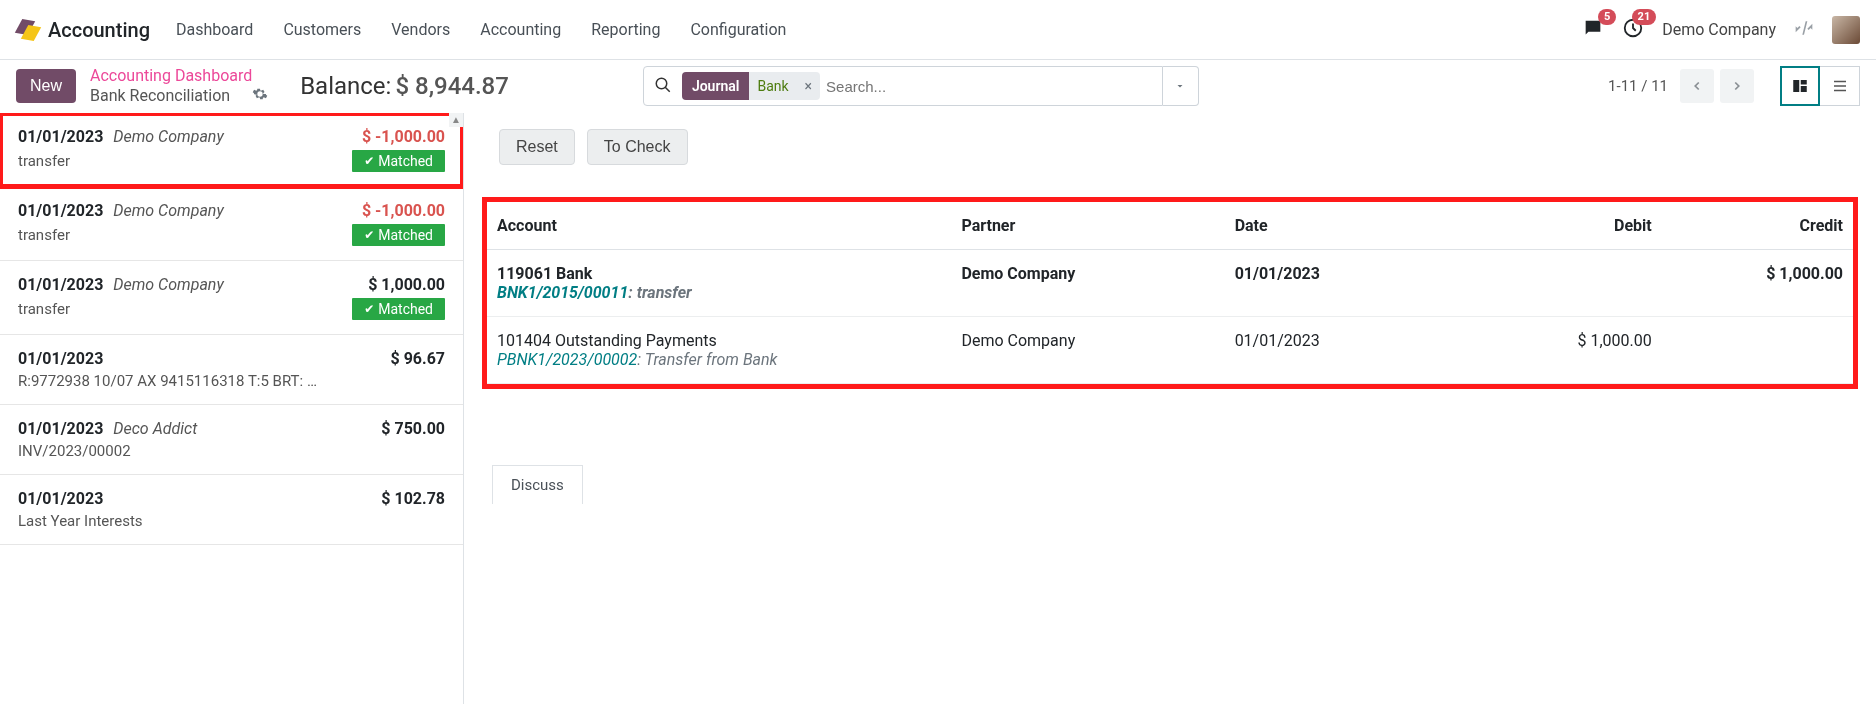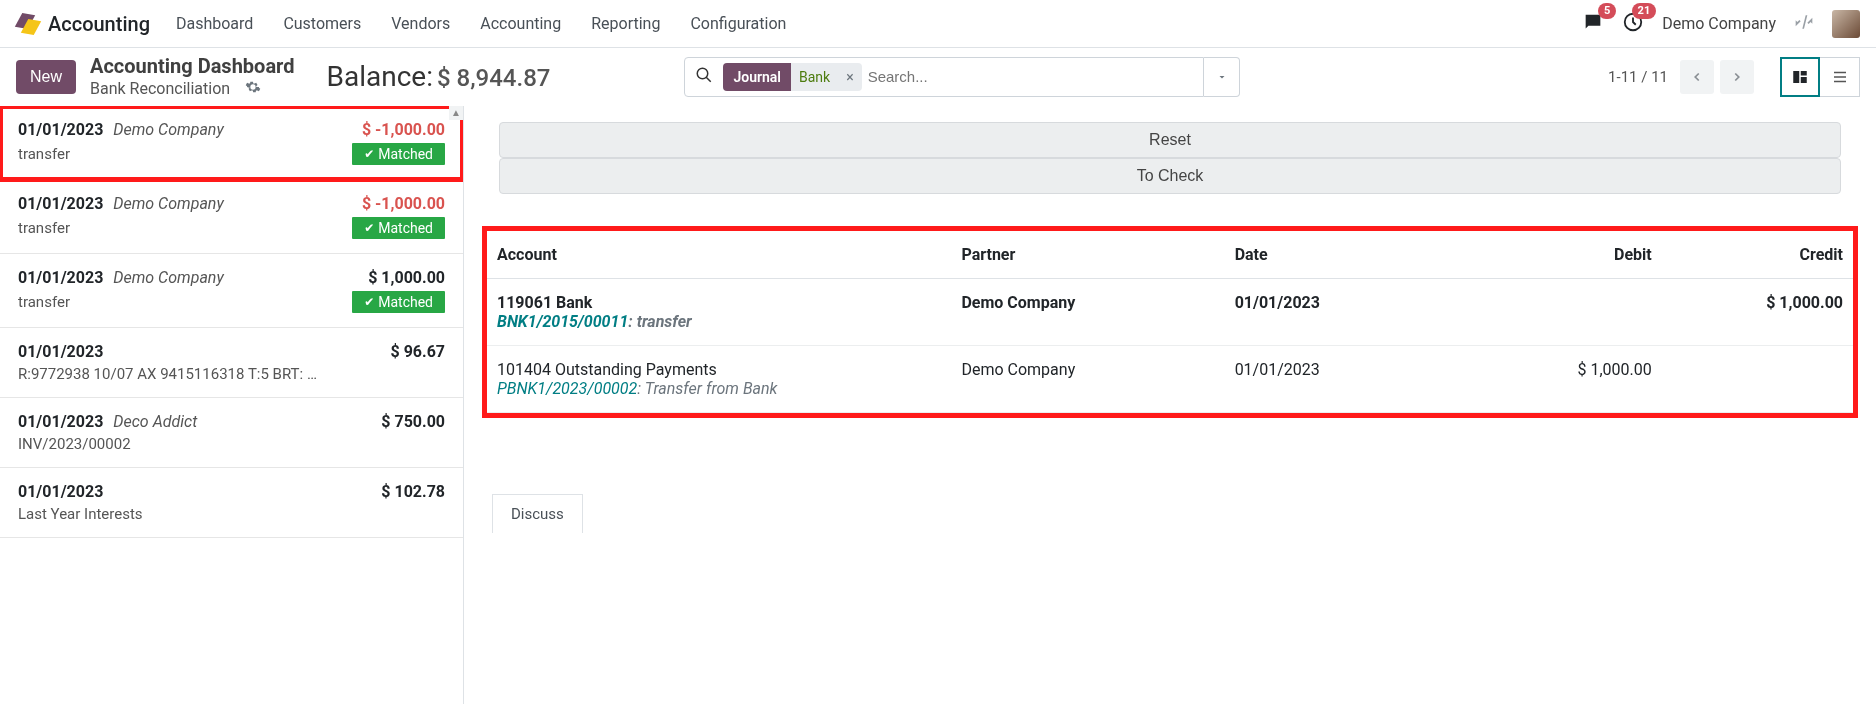--- a/index.html
+++ b/index.html
@@ -1,44 +1,44 @@
 <!DOCTYPE html>
 <html><head>
 <meta charset="utf-8">
 <style>
   * { box-sizing: border-box; margin: 0; padding: 0; }
   body { font-family: -apple-system, BlinkMacSystemFont, "Segoe UI", Roboto, Helvetica, Arial, sans-serif; font-size: 14px; color: #212529; background: #fff; width: 1876px; height: 704px; overflow: hidden; }
 
   
-  .topnav { display: flex; align-items: center; height: 48px; padding: 0 16px; border-bottom: 1px solid #dee2e6; }
+  .topnav { display: flex; align-items: center; height: 60px; padding: 0 16px; border-bottom: 1px solid #dee2e6; }
   .logo { width: 24px; height: 24px; margin-right: 8px; position: relative; }
   .logo::before { content:""; position:absolute; left:2px; top:2px; width:14px; height:14px; background:#714b67; transform: skewX(-20deg) rotate(10deg); }
   .logo::after  { content:""; position:absolute; left:8px; top:8px; width:14px; height:14px; background:#f5c518; transform: skewX(-20deg) rotate(10deg); }
   .brand { font-size: 20px; font-weight: 500; margin-right: 26px; }
   .nav-items { display: flex; gap: 30px; }
   .nav-item { color: #495057; cursor: pointer; font-size:16px; }
   .spacer { flex: 1; }
   .systray { display: flex; align-items: center; gap: 18px; }
   .icon-wrap { position: relative; cursor: pointer; }
   .badge { position: absolute; top: -8px; right: -12px; background: #d44c59; color: #fff; border-radius: 10px; font-size: 11px; font-weight:700; padding: 1px 6px; line-height:14px; }
   .company { font-size: 16px; color: #444; }
   .avatar { width: 28px; height: 28px; background: linear-gradient(135deg,#c9b7a6,#6b4a36); border-radius:3px; }
 
   
   .svg { display:inline-block; }
 
   
   .controlbar { display: flex; align-items: center; padding: 6px 16px; gap: 14px; }
   .btn-new { background:#714b67; color:#fff; border:none; padding:8px 14px; font-size:16px; border-radius:4px; cursor:pointer; font-weight:500;text-align:right; }
   .bc { display:flex; flex-direction:column; line-height:1.25; }
-  .bc-top { color:#404040; font-weight:700; font-size:20px; }
-  .bc-sub-row { display:flex; align-items:center; gap:15px; }
+  .bc-top { color:#ec4899; font-weight:400; font-size:16px; }
+  .bc-sub-row { display:flex; align-items:center; gap:22px; }
   .bc-sub { color:#555; font-size:16px; }
   .balance-wrap { display:flex; align-items:baseline; gap:4px; margin-left:18px; }
-  .balance-label { font-size:28px; color:#333; }
+  .balance-label { font-size:24px; color:#333; }
   .balance-val { font-size:24px; color:#555; font-weight:500; }
 
   .searchbox { display:flex; align-items:center; border:1px solid #ced4da; border-radius:4px; height:40px; margin-left:120px; width:520px; position:relative; }
   .searchbox .mag { padding:0 10px; color:#555; }
   .facet { display:inline-flex; align-items:stretch; border-radius:4px; overflow:hidden; margin-right:6px; height:28px; }
   .facet-key { background:#714b67; color:#fff; padding:4px 10px; font-weight:600; display:flex; align-items:center; }
   .facet-val { background:#e9ecef; color:#4d7c0f; padding:4px 8px; display:flex; align-items:center; }
   .facet-x { background:#e9ecef; color:#6c757d; padding:4px 8px; cursor:pointer; display:flex; align-items:center; }
   .searchbox input { border:none; outline:none; flex:1; font-size:15px; color:#333; background:transparent; }
   .search-dd { width:36px; height:40px; border:1px solid #ced4da; border-left:none; display:flex; align-items:center; justify-content:center; border-radius:0 4px 4px 0; cursor:pointer; color:#6c757d; }
@@ -64,21 +64,21 @@
   .lrow .partner { font-style:italic; color:#555; font-size:16px; }
   .lrow .amt { margin-left:auto; font-weight:700; font-size:16px; color:#212529; }
   .lrow .amt.neg { color:#d9534f; }
   .lrow .line2 { display:flex; align-items:center; margin-top:4px; }
   .lrow .desc { color:#555; font-size:15px; overflow:hidden; text-overflow:ellipsis; white-space:nowrap; max-width:300px; }
   .match-badge { margin-left:auto; background:#28a745; color:#fff; padding:3px 12px; font-size:14px; display:inline-flex; align-items:center; gap:4px; border-radius:1px; }
   .match-badge::before { content:"✔"; font-size:12px; }
   .hl-red { outline:5px solid #ff1a1a; outline-offset:-3px; }
 
   
-  .rtoolbar { display:flex; gap:0; padding:16px 35px;flex-direction:column; }
+  .rtoolbar { display:flex; gap:12px; padding:16px 35px; }
   .rbtn { background:#eceeef; border:1px solid #d7dadd; padding:8px 16px; font-size:16px; border-radius:4px; cursor:pointer; color:#444; }
   .rtable-wrap { margin:16px 18px; border:5px solid #ff1a1a; }
   .rtable { width:100%; border-collapse:collapse; }
   .rtable th { text-align:left; font-weight:700; font-size:16px; padding:14px 10px; border-bottom:1px solid #dee2e6; color:#212529; }
   .rtable th.r, .rtable td.r { text-align:right; }
   .rtable td { padding:14px 10px; vertical-align:top; font-size:16px; border-bottom:1px solid #eceeef; }
   .acc-name { font-weight:700; color:#212529; }
   .acc-name.plain { font-weight:400; }
   .ref { color:#017e84; font-style:italic; }
   .ref-desc { color:#6c757d; font-style:italic; }

